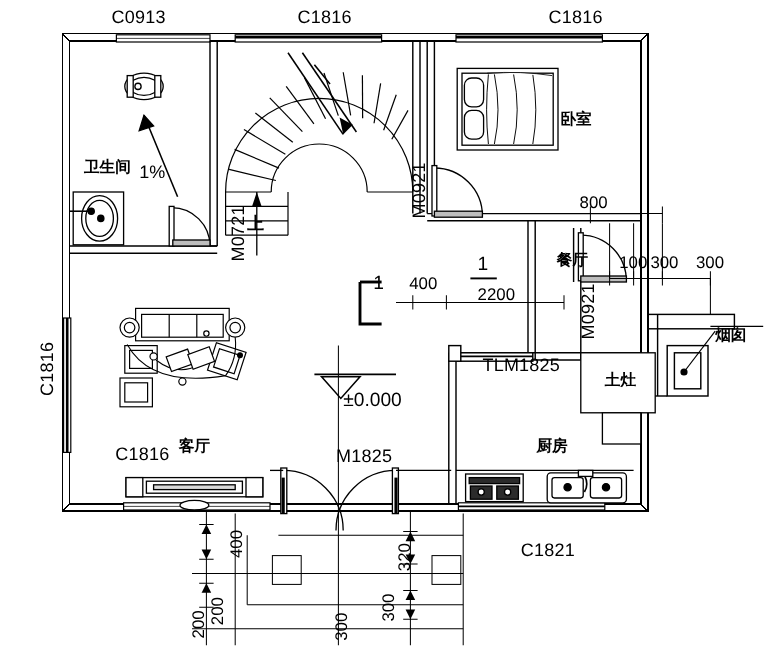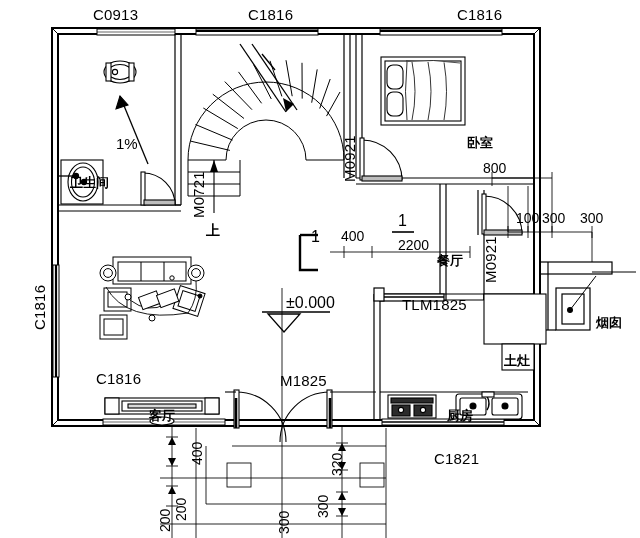--- a/index.html
+++ b/index.html
@@ -3,28 +3,28 @@
 <meta charset="utf-8">
 <style>
   html,body{margin:0;padding:0;background:#ffffff;}
   body{width:640px;height:538px;overflow:hidden;
        font-family:"Liberation Sans","DejaVu Sans",sans-serif;}
   #plan{position:relative;width:640px;height:538px;background:#fff;}
   svg{position:absolute;left:0;top:0;}
   .lbl{position:absolute;color:#000;white-space:nowrap;
        font-family:"Liberation Sans","DejaVu Sans",sans-serif;}
   .code{font-size:15px;letter-spacing:.2px;}
-  .cn{font-size:13px;font-weight:bold;font-family:"DejaVu Sans",sans-serif;margin-top:44px;}
+  .cn{font-size:13px;font-weight:bold;font-family:"DejaVu Sans",sans-serif;}
   .dim{font-size:14px;}
   .rot90{transform:rotate(-90deg);transform-origin:left top;}
   .mark{font-size:16px;}
   .wm{position:absolute;color:#e8332a;font-weight:bold;
       font-family:"DejaVu Sans",sans-serif;font-size:41px;
       letter-spacing:2px;opacity:.92;}
-  .elev{font-size:16px;}
+  .elev{font-size:16px;margin-top:31px;}
 </style>
 </head>
 <body>
 
 <div id="plan">
 
   <svg width="640" height="538">
     <g stroke="#000" fill="none" stroke-width="1.2" shape-rendering="crispEdges">
 
       <rect x="52" y="28" width="488" height="398"></rect>
@@ -347,21 +347,21 @@
   <div class="lbl code" style="left:434px;top:450px">C1821</div>
 
   <div class="lbl code rot90" style="left:190px;top:218px">M0721</div>
   <div class="lbl code rot90" style="left:341px;top:182px">M0921</div>
   <div class="lbl code rot90" style="left:482px;top:283px">M0921</div>
   <div class="lbl code" style="left:280px;top:372px">M1825</div>
   <div class="lbl code" style="left:402px;top:296px">TLM1825</div>
 
   <div class="lbl cn" style="left:70px;top:130px">卫生间</div>
   <div class="lbl cn" style="left:467px;top:90px">卧室</div>
-  <div class="lbl cn" style="left:437px;top:208px">餐厅</div>
+  <div class="lbl cn" style="left:464px;top:208px">餐厅</div>
   <div class="lbl cn" style="left:149px;top:363px">客厅</div>
   <div class="lbl cn" style="left:447px;top:363px">厨房</div>
   <div class="lbl cn" style="left:504px;top:308px">土灶</div>
   <div class="lbl cn" style="left:596px;top:270px">烟囱</div>
 
   <div class="lbl" style="left:116px;top:135px;font-size:15px">1%</div>
   <div class="lbl cn" style="left:206px;top:178px;font-size:14px">上</div>
 
   <div class="lbl dim" style="left:341px;top:228px">400</div>
   <div class="lbl dim" style="left:398px;top:237px">2200</div>

